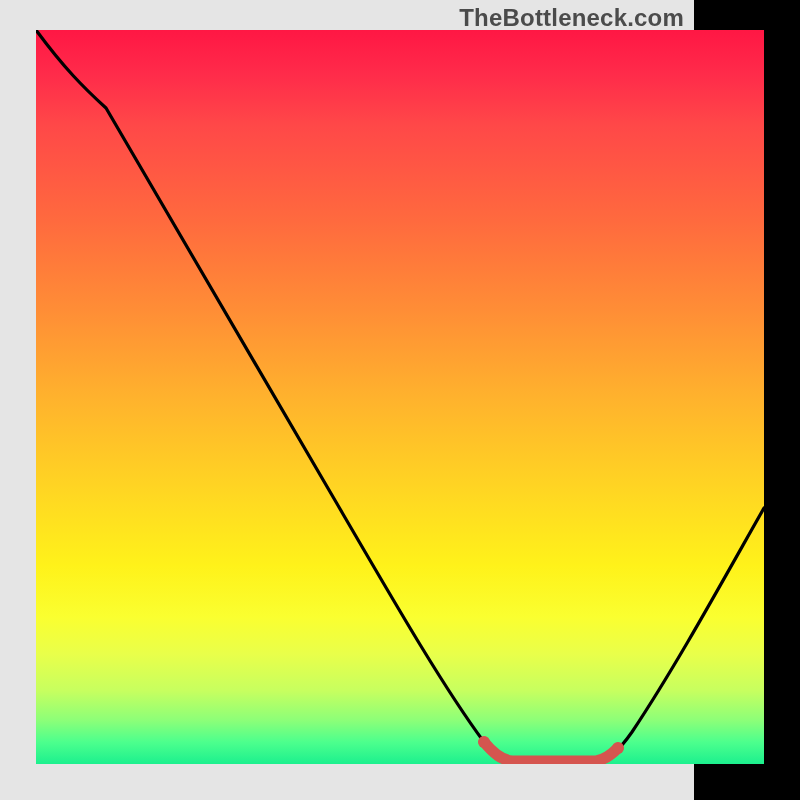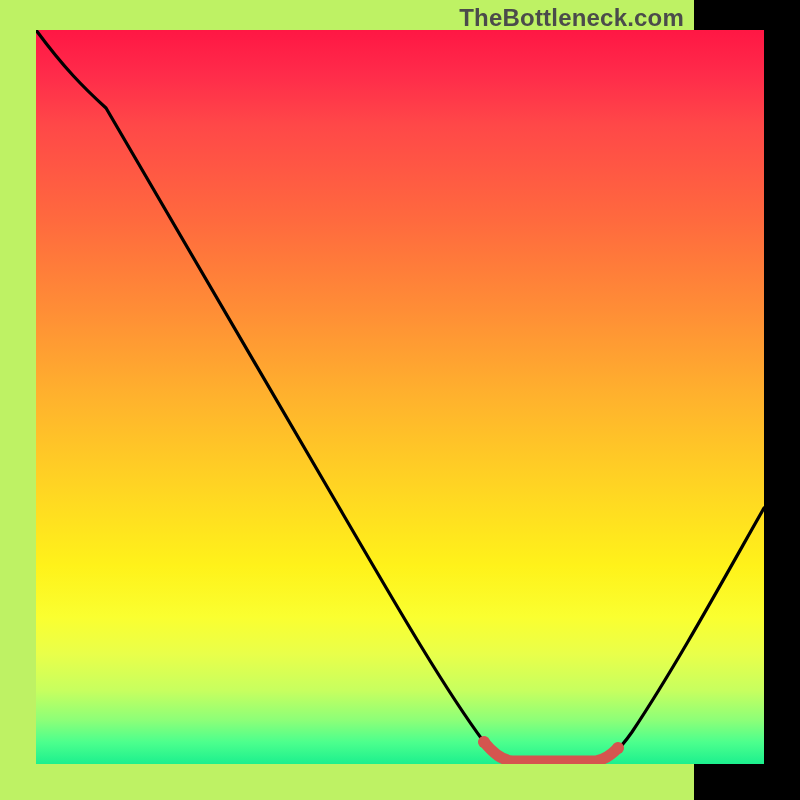--- a/index.html
+++ b/index.html
@@ -8,21 +8,21 @@
     width: 800px;
     height: 800px;
     background: #000;
     overflow: hidden;
     font-family: Arial, Helvetica, sans-serif;
   }
   .frame {
     position: relative;
     width: 694px;
     height: 800px;
-    background: #bef264;
+    background: #e5e5e5;
   }
   .watermark {
     position: absolute;
     top: 4px;
     right: 10px;
     color: #4b4b4b;
     font-size: 24px;
     font-weight: 600;
     letter-spacing: 0.2px;
     z-index: 10;

